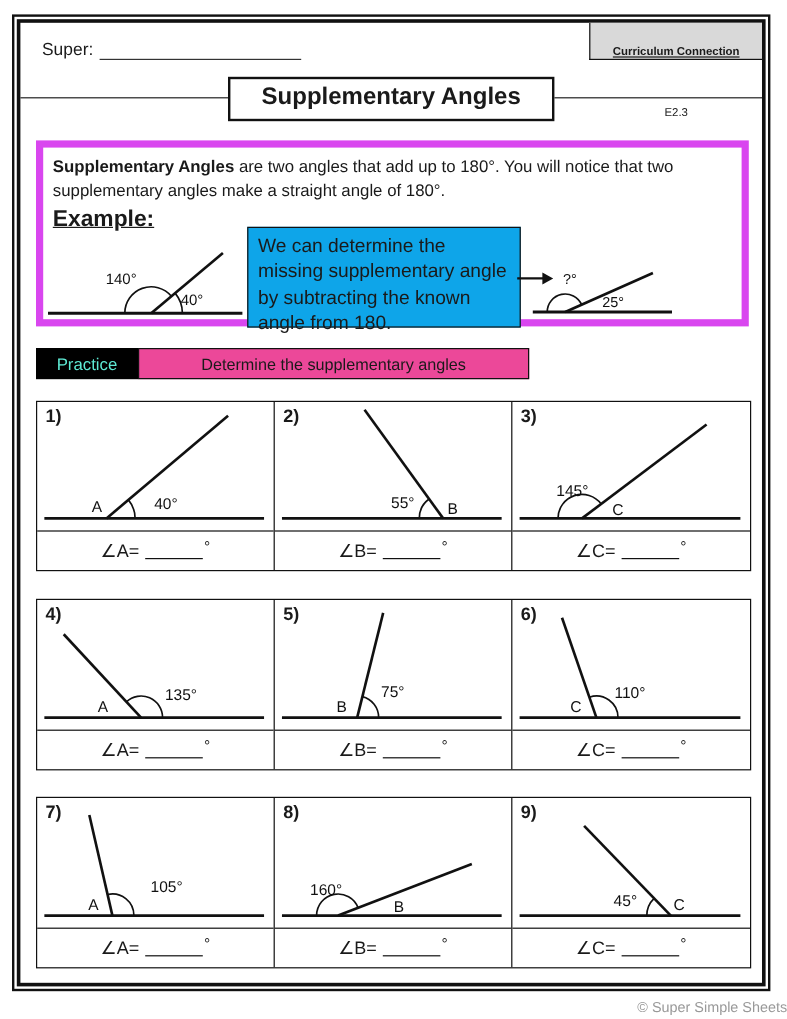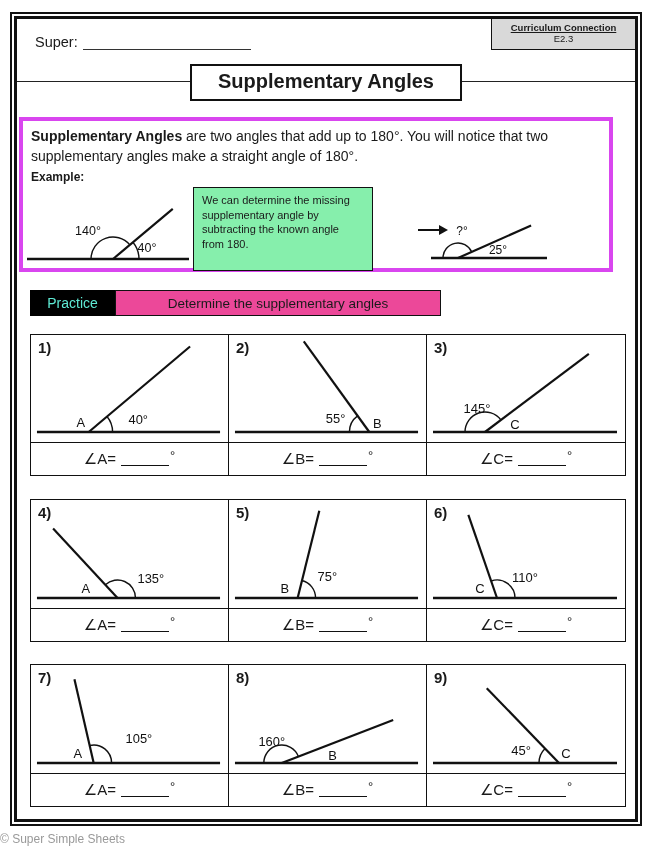--- a/index.html
+++ b/index.html
@@ -6,53 +6,53 @@
   html,body { width:656px; height:849px; background:#fff; font-family:"Liberation Sans","DejaVu Sans",sans-serif; color:#1a1a1a; }
   body { position:relative; overflow:hidden; }
   svg text { font-family:"Liberation Sans","DejaVu Sans",sans-serif; fill:#111; }
 
   .frame-outer { position:absolute; left:10px; top:12px; width:632px; height:814px; border:2px solid #111; padding:2px; }
   .frame-inner { position:relative; width:100%; height:100%; border:3px solid #111; background:#fff; }
 
   .name-row { position:absolute; left:18px; top:15px; font-size:14.5px; }
   .name-blank { display:inline-block; width:168px; height:15px; border-bottom:1.5px solid #333; margin-left:5px; vertical-align:bottom; }
   .page-number { position:absolute; left:0; right:0; top:17px; text-align:center; font-size:14.5px; pointer-events:none; }
-  .curriculum-box { position:absolute; top:0; right:0; width:144px; height:31px; background:#d9d9d9; border-left:1.5px solid #111; border-bottom:1.5px solid #111; text-align:center; padding-top:3px; }
+  .curriculum-box { position:absolute; top:0; right:0; width:144px; height:31px; background:#d9d9d9; border-left:1.5px solid #111; border-bottom:1.5px solid #111; text-align:center; padding-top:19px; }
   .curriculum-box .c1 { font-size:9.5px; font-weight:bold; text-decoration:underline; }
-  .curriculum-box .c2 { font-size:9.5px; }
+  .curriculum-box .c2 { font-size:9.5px;margin-top:40px; }
 
   .header-divider { position:absolute; left:0; right:0; top:62px; border-top:1.5px solid #222; }
   .title-box { position:absolute; left:50%; top:45px; transform:translateX(-50%); background:#fff; border:2px solid #111; padding:4px 26px 6px; font-size:20px; font-weight:bold; white-space:nowrap; }
 
-  .definition-box { position:absolute; left:2px; top:98px; width:594px; height:155px; border:4px solid #d946ef; }
+  .definition-box { position:absolute; left:13px; top:98px; width:594px; height:155px; border:6px solid #d946ef; }
   .def-text { position:absolute; left:8px; top:6px; width:580px; font-size:14px; line-height:1.4; }
-  .example-label { position:absolute; left:8px; top:49px; font-size:12px; font-weight:bold; }
+  .example-label { position:absolute; left:8px; top:49px; font-size:19px; font-weight:bold; text-decoration:underline; }
   .ex-left-svg { position:absolute; left:3px; top:83px; }
-  .note-box { position:absolute; left:170px; top:66px; width:180px; height:84px; border:1.5px solid #111; padding:5px 8px; font-size:11px; line-height:1.33; background:#86efac; }
+  .note-box { position:absolute; left:170px; top:66px; width:228px; height:84px; border:1.5px solid #111; padding:5px 8px; font-size:16px; line-height:1.33; background:#0ea5e9; }
   .arrow-svg { position:absolute; left:394px; top:102px; }
   .ex-right-svg { position:absolute; left:406px; top:93px; }
   .equations { position:absolute; left:519px; top:102px; font-size:12.5px; line-height:16px; font-weight:500; white-space:nowrap; }
 
   .practice-label { position:absolute; left:13px; top:271px; width:85px; height:26px; background:#000; color:#5eead4; display:flex; align-items:center; justify-content:center; font-size:14px; }
   .practice-instruction { position:absolute; left:98px; top:271px; width:326px; height:26px; background:#ec4899; border:1.5px solid #111; display:flex; align-items:center; justify-content:center; font-size:13.5px; }
 
   .prob-group { position:absolute; left:13px; width:596px; border:1.5px solid #111; display:grid; grid-template-columns:1fr 1fr 1fr; background:#fff; }
   .g1 { top:315px; height:142px; }
   .g2 { top:480px; height:143px; }
   .g3 { top:645px; height:143px; }
   .prob-cell { position:relative; display:flex; flex-direction:column; }
   .prob-cell:not(:last-child) { border-right:1.5px solid #111; }
   .prob-diagram { flex:1; position:relative; }
   .prob-number { position:absolute; left:7px; top:4px; font-size:15px; font-weight:bold; }
   .diagram-fill { position:absolute; left:0; bottom:0; width:100%; height:106px; }
   .prob-answer { height:33px; border-top:1.5px solid #111; display:flex; align-items:center; justify-content:center; font-size:15px; }
   .answer-blank { display:inline-block; width:48px; height:13px; border-bottom:1.5px solid #111; margin:0 1px 0 5px; }
   .deg-suffix { position:relative; top:-4px; font-size:13px; }
 
-  .footer { position:absolute; left:0; right:0; top:832px; text-align:left; font-size:12px; color:#999; }
+  .footer { position:absolute; left:0; right:0; top:832px; text-align:right; font-size:12px; color:#999; }
 </style>
 </head>
 <body>
 
 <div class="frame-outer">
   <div class="frame-inner">
 
     <div class="name-row">
       <span>Super:</span><span class="name-blank"></span>
     </div>

